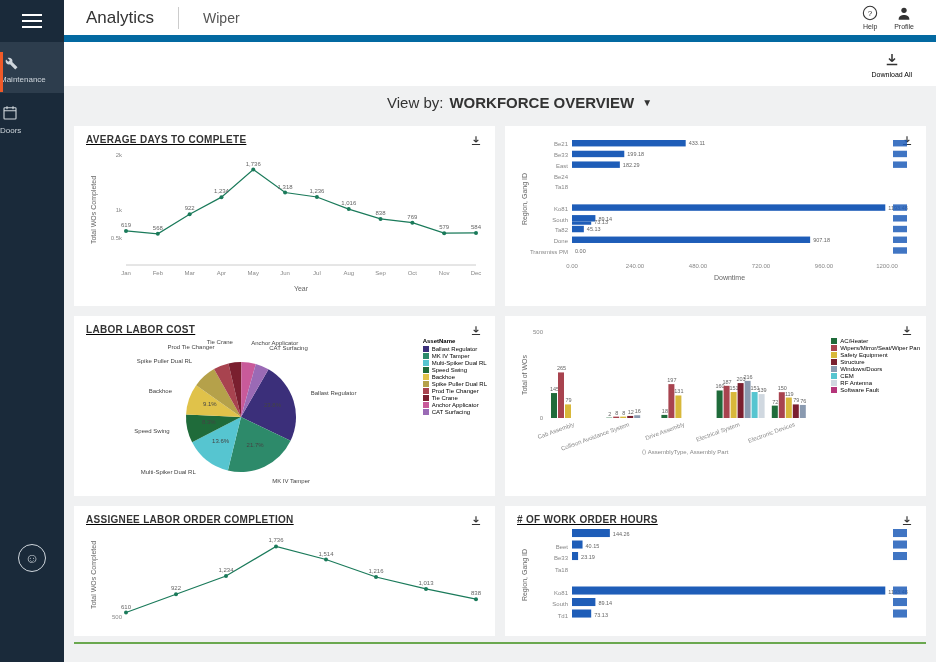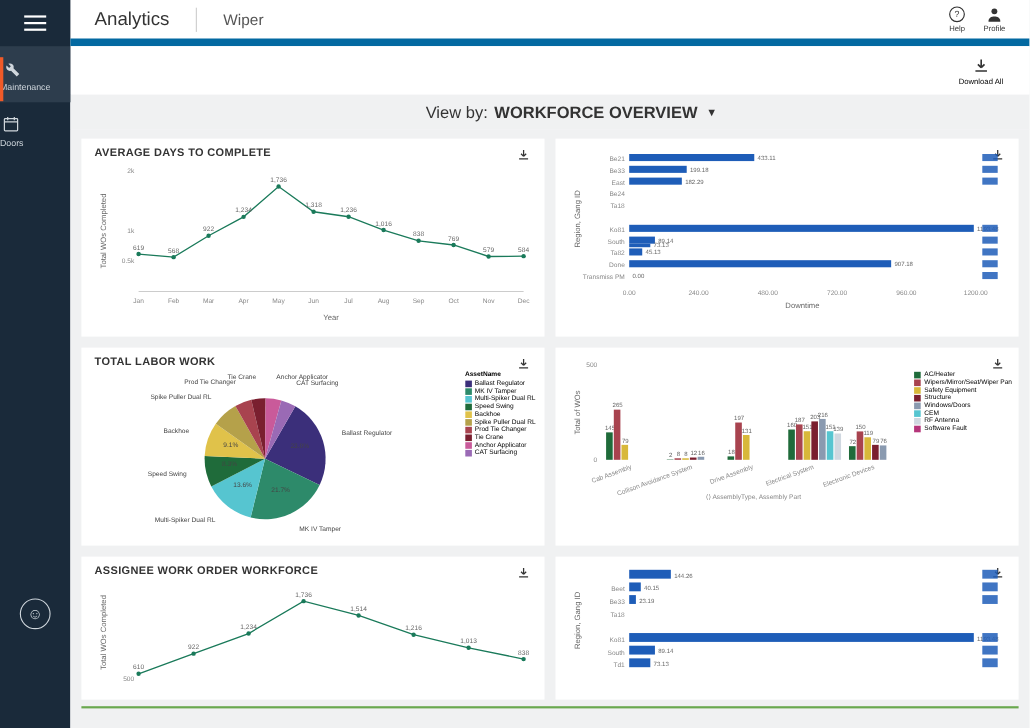--- a/index.html
+++ b/index.html
@@ -22,21 +22,21 @@
 .subtitle { font-size: 14px; color: #555; }
 .topbar-right { margin-left: auto; display: flex; gap: 16px; align-items: center; }
 .topbar-icon { display: flex; flex-direction: column; align-items: center; cursor: pointer; color: #333; }
 .topbar-icon-label { font-size: 7px; margin-top: 2px; }
 .toolbar { height: 44px; display: flex; justify-content: flex-end; align-items: center; padding: 0 24px; background: #fff; }
 .download-all { display: flex; flex-direction: column; align-items: center; cursor: pointer; }
 .download-all-label { font-size: 7px; margin-top: 2px; }
 .viewby { height: 32px; background: #f0f1f2; display: flex; align-items: center; justify-content: center; font-size: 15px; color: #333; font-weight: 600; padding-left: 39px; }
 .viewby-label { font-weight: 400; margin-right: 6px; }
 .caret { margin-left: 8px; font-size: 10px; }
-.content { flex: 1; background: #f0f1f2; padding: 8px 10px; overflow: hidden; display: grid; grid-template-columns: 1fr 1fr; grid-template-rows: 180px 180px 130px; gap: 10px; }
+.content { flex: 1; background: #f0f1f2; padding: 8px 10px; overflow: hidden; display: grid; grid-template-columns: 1fr 1fr; grid-template-rows: 180px 180px 130px; gap: 10px; text-decoration: underline; }
 .card { background: #fff; padding: 8px 12px 6px; position: relative; }
 .card-title { font-size: 10px; font-weight: 700; letter-spacing: 0.3px; color: #333; }
 .card-dl { position: absolute; top: 8px; right: 12px; cursor: pointer; }
 .chart { position: relative; width: 100%; }
 .axis-label { font-size: 7px; fill: #666; }
 .tick { font-size: 6px; fill: #888; }
 .series-dot { fill: #1a7a5a; }
 .series-line { fill: none; stroke: #1a7a5a; stroke-width: 1.2; }
 .datalabel { font-size: 6px; fill: #666; }
 .barlabel { font-size: 5.5px; fill: #666; }
@@ -224,21 +224,21 @@
             <text x="181" y="134" text-anchor="middle" class="tick">480.00</text>
             <text x="244" y="134" text-anchor="middle" class="tick">720.00</text>
             <text x="307" y="134" text-anchor="middle" class="tick">960.00</text>
             <text x="370" y="134" text-anchor="middle" class="tick">1200.00</text>
             <text x="212.5" y="146" text-anchor="middle" class="axis-label">Downtime</text>
             <text x="10" y="65" text-anchor="middle" class="axis-label" transform="rotate(-90 10 65)">Region, Gang ID</text>
           </svg>
       </div>
 
       <div class="card">
-        <div class="card-title">TOTAL LABOR WORK</div>
+        <div class="card-title">LABOR LABOR COST</div>
         <div class="card-dl">
           <svg width="14" height="14" viewBox="0 0 24 24">
               <path fill="none" stroke="#333" stroke-width="2" d="M12 4v10m0 0l-4-4m4 4l4-4M5 18h14"></path>
             </svg>
         </div>
         <svg id="chart-pie" class="chart" width="290" height="155">
             <path d="M155,82 L182.5,34.36860279185588 A55,55 0 0 1 204.56755880996764,105.83394876264529 Z" fill="#3b2f7a"></path>
             <text x="224.75037379059881" y="60.46200204123547" text-anchor="start" class="slice-label">Ballast Regulator</text>
             <text x="186.53099089164056" y="72.26364475836672" text-anchor="middle" class="slice-label" fill="#fff">23.8%</text>
             <path d="M155,82 L204.56755880996764,105.83394876264529 A55,55 0 0 1 141.88065983317804,135.41238539503 Z" fill="#2d8a6a"></path>
@@ -406,21 +406,21 @@
             <div class="leg-row">
               <span class="leg-sw" style="background:#b5357a"></span>
               <span>Software Fault</span>
             </div>
           </div>
       </div>
 
       <div style="grid-column:1/-1;height:2px;background:#6aa84f;margin:-4px 0"></div>
 
       <div class="card" style="grid-row:3">
-        <div class="card-title">ASSIGNEE WORK ORDER WORKFORCE</div>
+        <div class="card-title">ASSIGNEE LABOR ORDER COMPLETION</div>
         <div class="card-dl">
           <svg width="14" height="14" viewBox="0 0 24 24">
               <path fill="none" stroke="#333" stroke-width="2" d="M12 4v10m0 0l-4-4m4 4l4-4M5 18h14"></path>
             </svg>
         </div>
         <svg id="chart-compl" class="chart" width="400" height="100">
             <text x="10" y="50" text-anchor="middle" class="axis-label" transform="rotate(-90 10 50)">Total WOs Completed</text>
             <text x="36" y="94" text-anchor="end" class="tick">500</text>
             <path d="M40,87.54666666666667 L90,69.24266666666666 L140,50.93866666666666 L190,21.488 L240,34.51199999999999 L290,51.99466666666667 L340,63.903999999999996 L390,74.17066666666666" class="series-line"></path>
             <circle cx="40" cy="87.54666666666667" r="2" class="series-dot"></circle>
@@ -436,20 +436,21 @@
             <circle cx="290" cy="51.99466666666667" r="2" class="series-dot"></circle>
             <text x="290" y="47.99466666666667" text-anchor="middle" class="datalabel">1,216</text>
             <circle cx="340" cy="63.903999999999996" r="2" class="series-dot"></circle>
             <text x="340" y="59.903999999999996" text-anchor="middle" class="datalabel">1,013</text>
             <circle cx="390" cy="74.17066666666666" r="2" class="series-dot"></circle>
             <text x="390" y="70.17066666666666" text-anchor="middle" class="datalabel">838</text>
           </svg>
       </div>
 
       <div class="card" style="grid-row:3">
+        <div class="card-title"># OF WORK ORDER HOURS</div>
         <div class="card-dl">
           <svg width="14" height="14" viewBox="0 0 24 24">
               <path fill="none" stroke="#333" stroke-width="2" d="M12 4v10m0 0l-4-4m4 4l4-4M5 18h14"></path>
             </svg>
         </div>
         <svg id="chart-hours" class="chart" width="400" height="100">
             <rect x="55" y="4" width="37.868249999999996" height="8.049999999999999" class="bar"></rect>
             <text x="95.86824999999999" y="11.049999999999999" class="barlabel">144.26</text>
             <rect x="376" y="4" width="14" height="8.049999999999999" class="bar2"></rect>
             <text x="51" y="23.549999999999997" text-anchor="end" class="tick">Beet</text>

